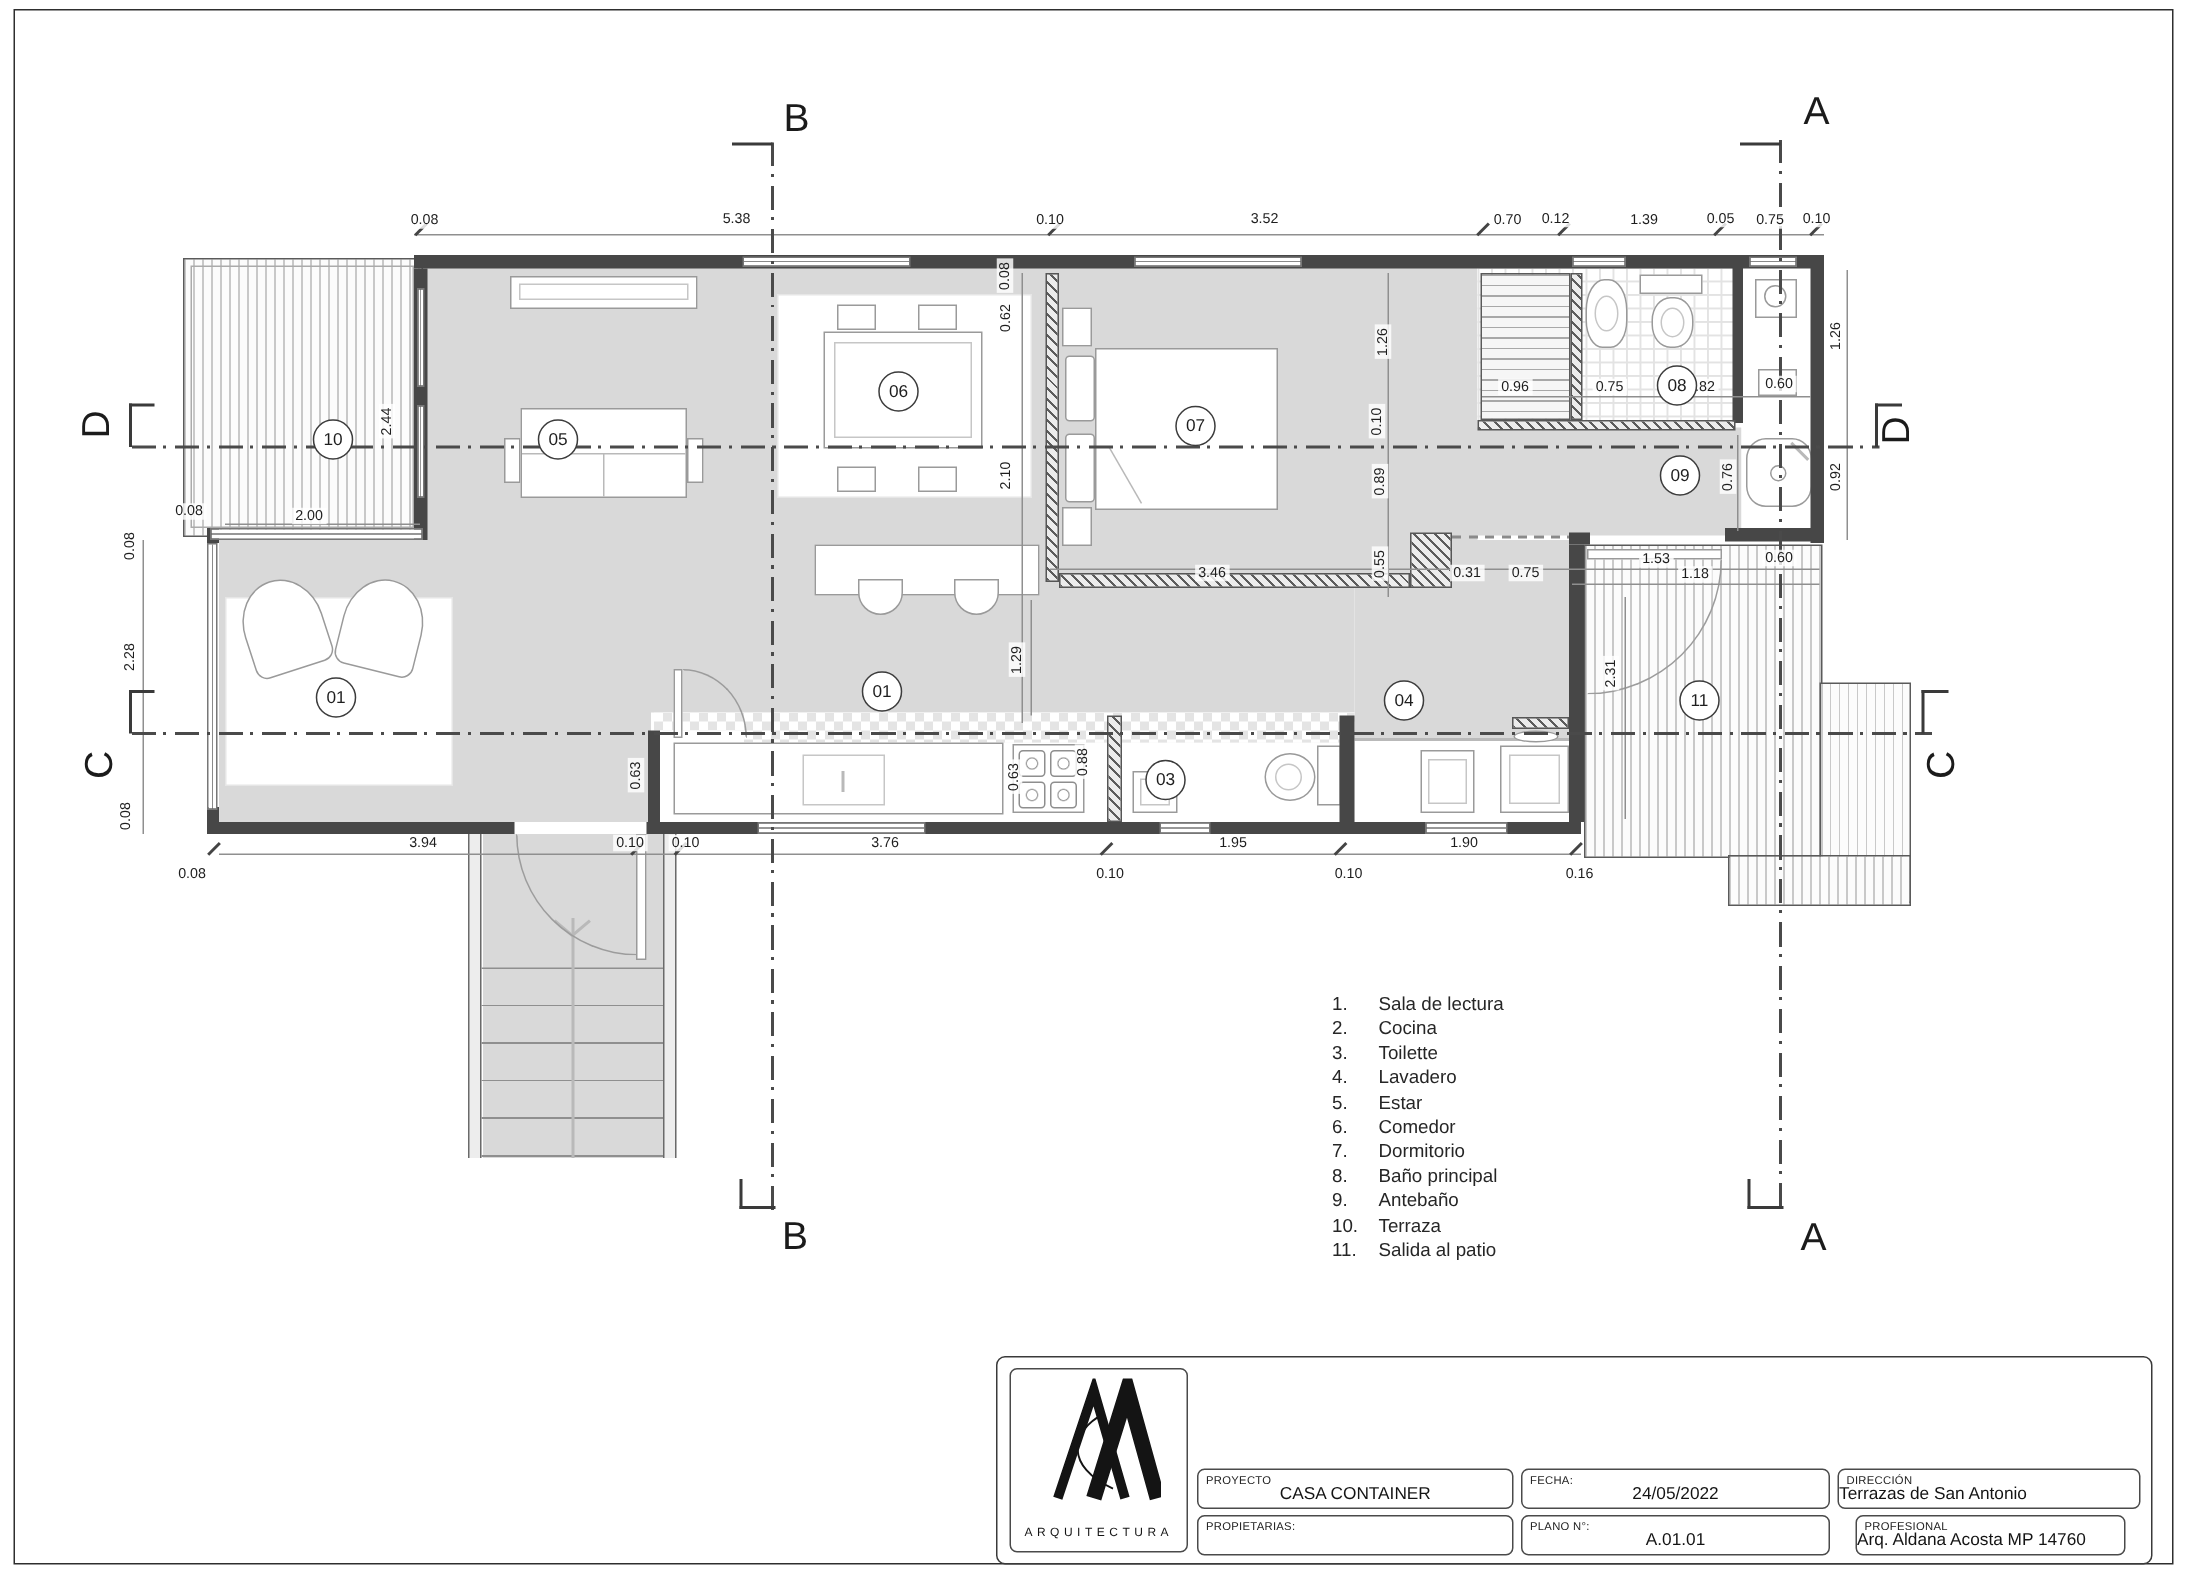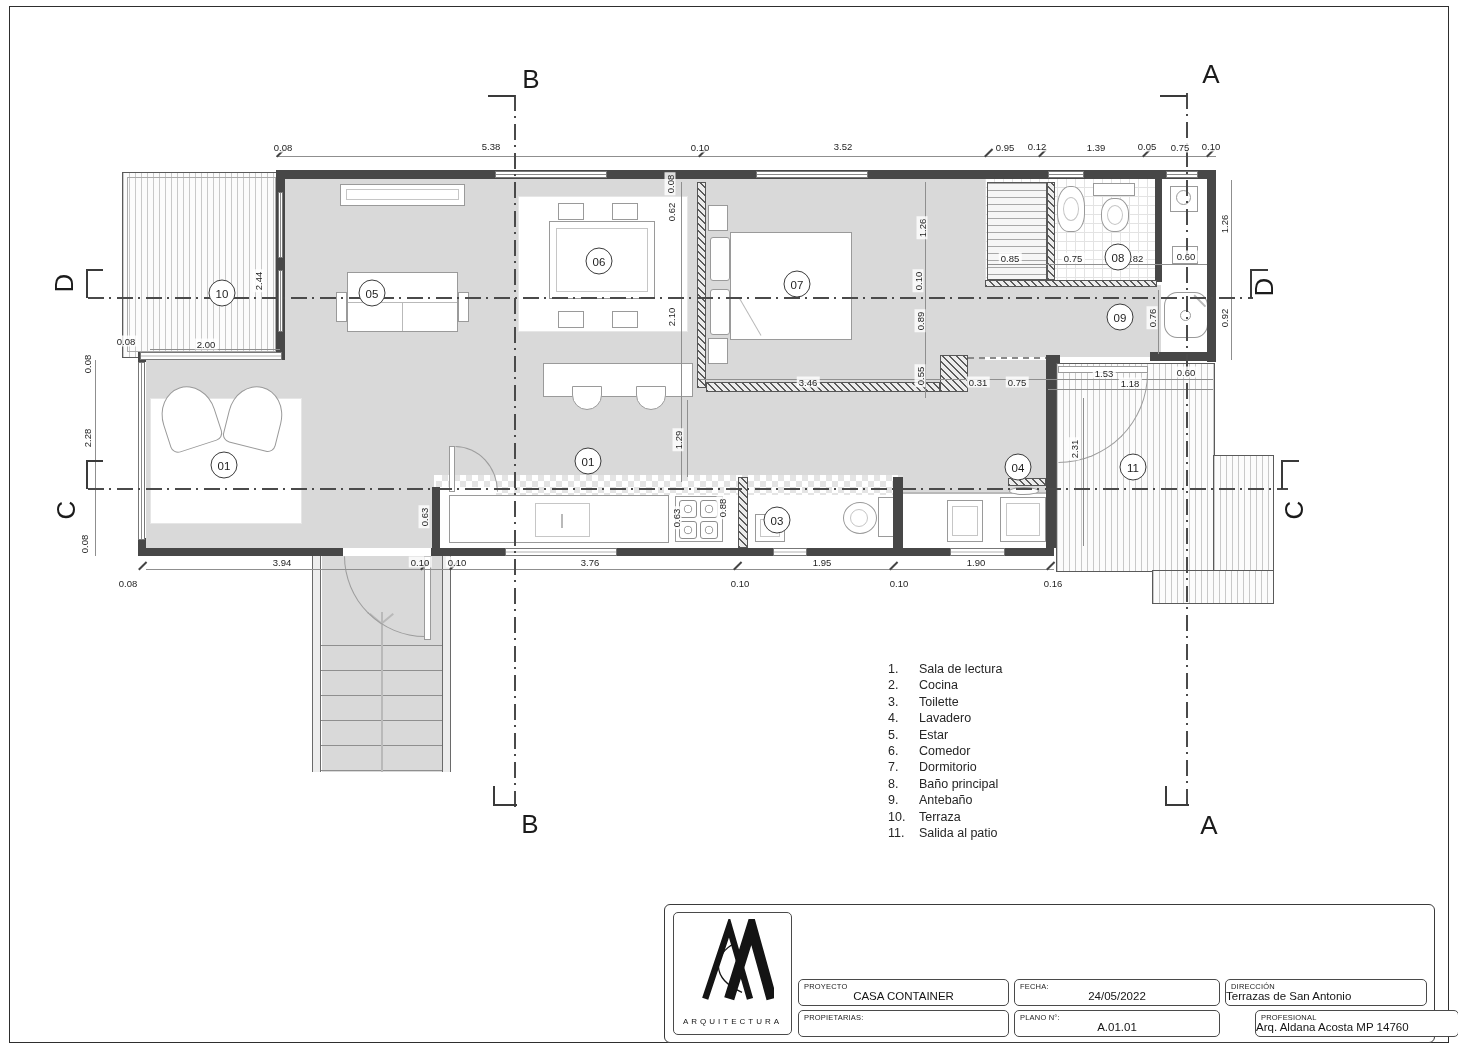--- a/index.html
+++ b/index.html
@@ -255,42 +255,42 @@
     <i class="abs bline" style="left:1250px;top:269px;width:2px;height:29px"></i>
     <i class="abs bline" style="left:1250px;top:269px;width:18px;height:2px"></i>
     <i class="abs bline" style="left:1281px;top:460px;width:2px;height:29px"></i>
     <i class="abs bline" style="left:1281px;top:460px;width:18px;height:2px"></i>
 
     <div class="abs" style="left:0;top:0;right:0;bottom:0">
         <div class="dim" style="left: 283px; top: 147px; transform: translate(-50%, -50%);">0.08</div>
         <div class="dim" style="left: 491px; top: 146px; transform: translate(-50%, -50%);">5.38</div>
         <div class="dim" style="left: 700px; top: 147px; transform: translate(-50%, -50%);">0.10</div>
         <div class="dim" style="left: 843px; top: 146px; transform: translate(-50%, -50%);">3.52</div>
-        <div class="dim" style="left: 1005px; top: 147px; transform: translate(-50%, -50%);">0.95</div>
+        <div class="dim" style="left: 1005px; top: 147px; transform: translate(-50%, -50%);">0.70</div>
         <div class="dim" style="left: 1037px; top: 146px; transform: translate(-50%, -50%);">0.12</div>
         <div class="dim" style="left: 1096px; top: 147px; transform: translate(-50%, -50%);">1.39</div>
         <div class="dim" style="left: 1147px; top: 146px; transform: translate(-50%, -50%);">0.05</div>
         <div class="dim" style="left: 1180px; top: 147px; transform: translate(-50%, -50%);">0.75</div>
         <div class="dim" style="left: 1211px; top: 146px; transform: translate(-50%, -50%);">0.10</div>
         <div class="dim" style="left: 258px; top: 281px; transform: translate(-50%, -50%) rotate(-90deg);">2.44</div>
         <div class="dim" style="left: 126px; top: 341px; transform: translate(-50%, -50%);">0.08</div>
         <div class="dim" style="left: 206px; top: 344px; transform: translate(-50%, -50%);">2.00</div>
         <div class="dim" style="left: 87px; top: 364px; transform: translate(-50%, -50%) rotate(-90deg);">0.08</div>
         <div class="dim" style="left: 87px; top: 438px; transform: translate(-50%, -50%) rotate(-90deg);">2.28</div>
         <div class="dim" style="left: 84px; top: 544px; transform: translate(-50%, -50%) rotate(-90deg);">0.08</div>
         <div class="dim" style="left: 128px; top: 583px; transform: translate(-50%, -50%);">0.08</div>
         <div class="dim" style="left: 670px; top: 184px; transform: translate(-50%, -50%) rotate(-90deg);">0.08</div>
         <div class="dim" style="left: 671px; top: 212px; transform: translate(-50%, -50%) rotate(-90deg);">0.62</div>
         <div class="dim" style="left: 671px; top: 317px; transform: translate(-50%, -50%) rotate(-90deg);">2.10</div>
         <div class="dim" style="left: 678px; top: 440px; transform: translate(-50%, -50%) rotate(-90deg);">1.29</div>
         <div class="dim" style="left: 922px; top: 228px; transform: translate(-50%, -50%) rotate(-90deg);">1.26</div>
         <div class="dim" style="left: 918px; top: 281px; transform: translate(-50%, -50%) rotate(-90deg);">0.10</div>
         <div class="dim" style="left: 920px; top: 321px; transform: translate(-50%, -50%) rotate(-90deg);">0.89</div>
         <div class="dim" style="left: 920px; top: 376px; transform: translate(-50%, -50%) rotate(-90deg);">0.55</div>
-        <div class="dim" style="left: 1010px; top: 258px; transform: translate(-50%, -50%);">0.85</div>
+        <div class="dim" style="left: 1010px; top: 258px; transform: translate(-50%, -50%);">0.96</div>
         <div class="dim" style="left: 1073px; top: 258px; transform: translate(-50%, -50%);">0.75</div>
         <div class="dim" style="left: 1134px; top: 258px; transform: translate(-50%, -50%);">0.82</div>
         <div class="dim" style="left: 1186px; top: 256px; transform: translate(-50%, -50%);">0.60</div>
         <div class="dim" style="left: 1224px; top: 224px; transform: translate(-50%, -50%) rotate(-90deg);">1.26</div>
         <div class="dim" style="left: 1224px; top: 318px; transform: translate(-50%, -50%) rotate(-90deg);">0.92</div>
         <div class="dim" style="left: 1152px; top: 318px; transform: translate(-50%, -50%) rotate(-90deg);">0.76</div>
         <div class="dim" style="left: 808px; top: 382px; transform: translate(-50%, -50%);">3.46</div>
         <div class="dim" style="left: 978px; top: 382px; transform: translate(-50%, -50%);">0.31</div>
         <div class="dim" style="left: 1017px; top: 382px; transform: translate(-50%, -50%);">0.75</div>
         <div class="dim" style="left: 1104px; top: 373px; transform: translate(-50%, -50%);">1.53</div>
@@ -307,21 +307,21 @@
         <div class="dim" style="left: 822px; top: 562px; transform: translate(-50%, -50%);">1.95</div>
         <div class="dim" style="left: 976px; top: 562px; transform: translate(-50%, -50%);">1.90</div>
         <div class="dim" style="left: 740px; top: 583px; transform: translate(-50%, -50%);">0.10</div>
         <div class="dim" style="left: 899px; top: 583px; transform: translate(-50%, -50%);">0.10</div>
         <div class="dim" style="left: 1053px; top: 583px; transform: translate(-50%, -50%);">0.16</div>
       </div>
     <div class="abs" style="left:0;top:0;right:0;bottom:0">
         <div class="room-marker" style="left: 224px; top: 465px; transform: translate(-50%, -50%);">01</div>
         <div class="room-marker" style="left: 588px; top: 461px; transform: translate(-50%, -50%);">01</div>
         <div class="room-marker" style="left: 777px; top: 500px; transform: translate(-50%, -50%); margin-top: 20px;">03</div>
-        <div class="room-marker" style="left: 1018px; top: 467px; transform: translate(-50%, -50%); text-align: right;">04</div>
+        <div class="room-marker" style="left: 936px; top: 467px; transform: translate(-50%, -50%); text-align: right;">04</div>
         <div class="room-marker" style="left: 372px; top: 293px; transform: translate(-50%, -50%);">05</div>
         <div class="room-marker" style="left: 599px; top: 261px; transform: translate(-50%, -50%);">06</div>
         <div class="room-marker" style="left: 797px; top: 284px; transform: translate(-50%, -50%);">07</div>
         <div class="room-marker" style="left: 1118px; top: 257px; transform: translate(-50%, -50%);">08</div>
         <div class="room-marker" style="left: 1120px; top: 317px; transform: translate(-50%, -50%);">09</div>
         <div class="room-marker" style="left: 222px; top: 293px; transform: translate(-50%, -50%);">10</div>
         <div class="room-marker" style="left: 1133px; top: 467px; transform: translate(-50%, -50%);">11</div>
       </div>
     <div class="abs" style="left:0;top:0;right:0;bottom:0">
         <div class="section-letter" style="left: 531px; top: 79px; transform: translate(-50%, -50%);">B</div>
@@ -408,18 +408,18 @@
     </div>
 
     <div class="tb-box" style="left:133px;top:105px;width:211px;height:27px">
       <span class="fb-label">PROPIETARIAS:</span>
       <span class="fb-value"></span>
     </div>
     <div class="tb-box" style="left:349px;top:105px;width:206px;height:27px">
       <span class="fb-label">PLANO N°:</span>
       <span class="fb-value">A.01.01</span>
     </div>
-    <div class="tb-box" style="left:590px;top:105px;width:204px;height:27px">
+    <div class="tb-box" style="left:572px;top:105px;width:180px;height:27px">
       <span class="fb-label">PROFESIONAL</span>
       <span class="fb-value fb-right">Arq. Aldana Acosta MP 14760</span>
     </div>
   </div>
 </div>
 
 </body></html>

